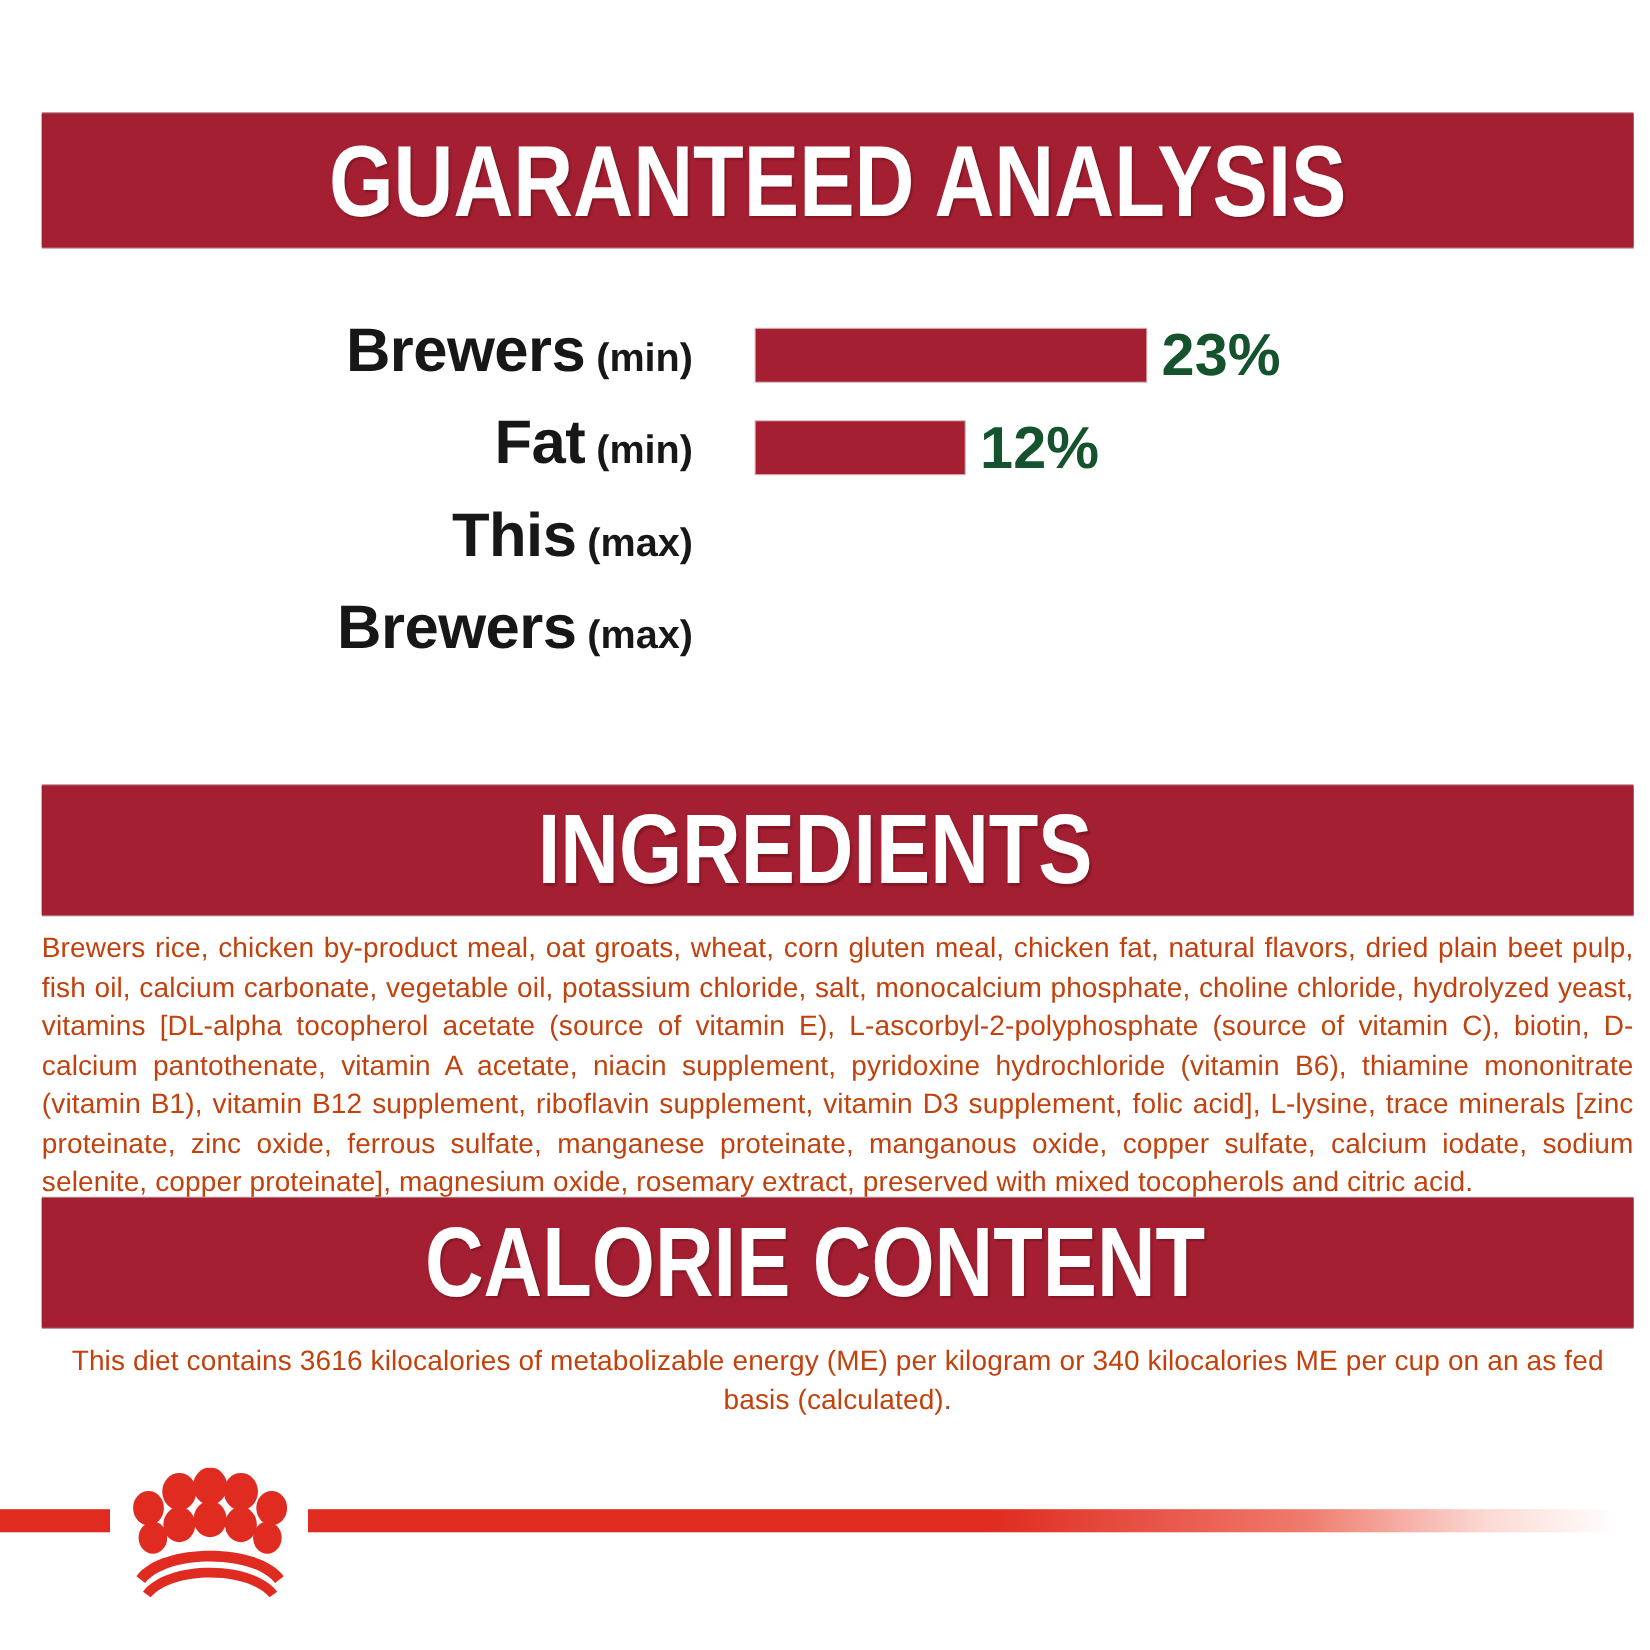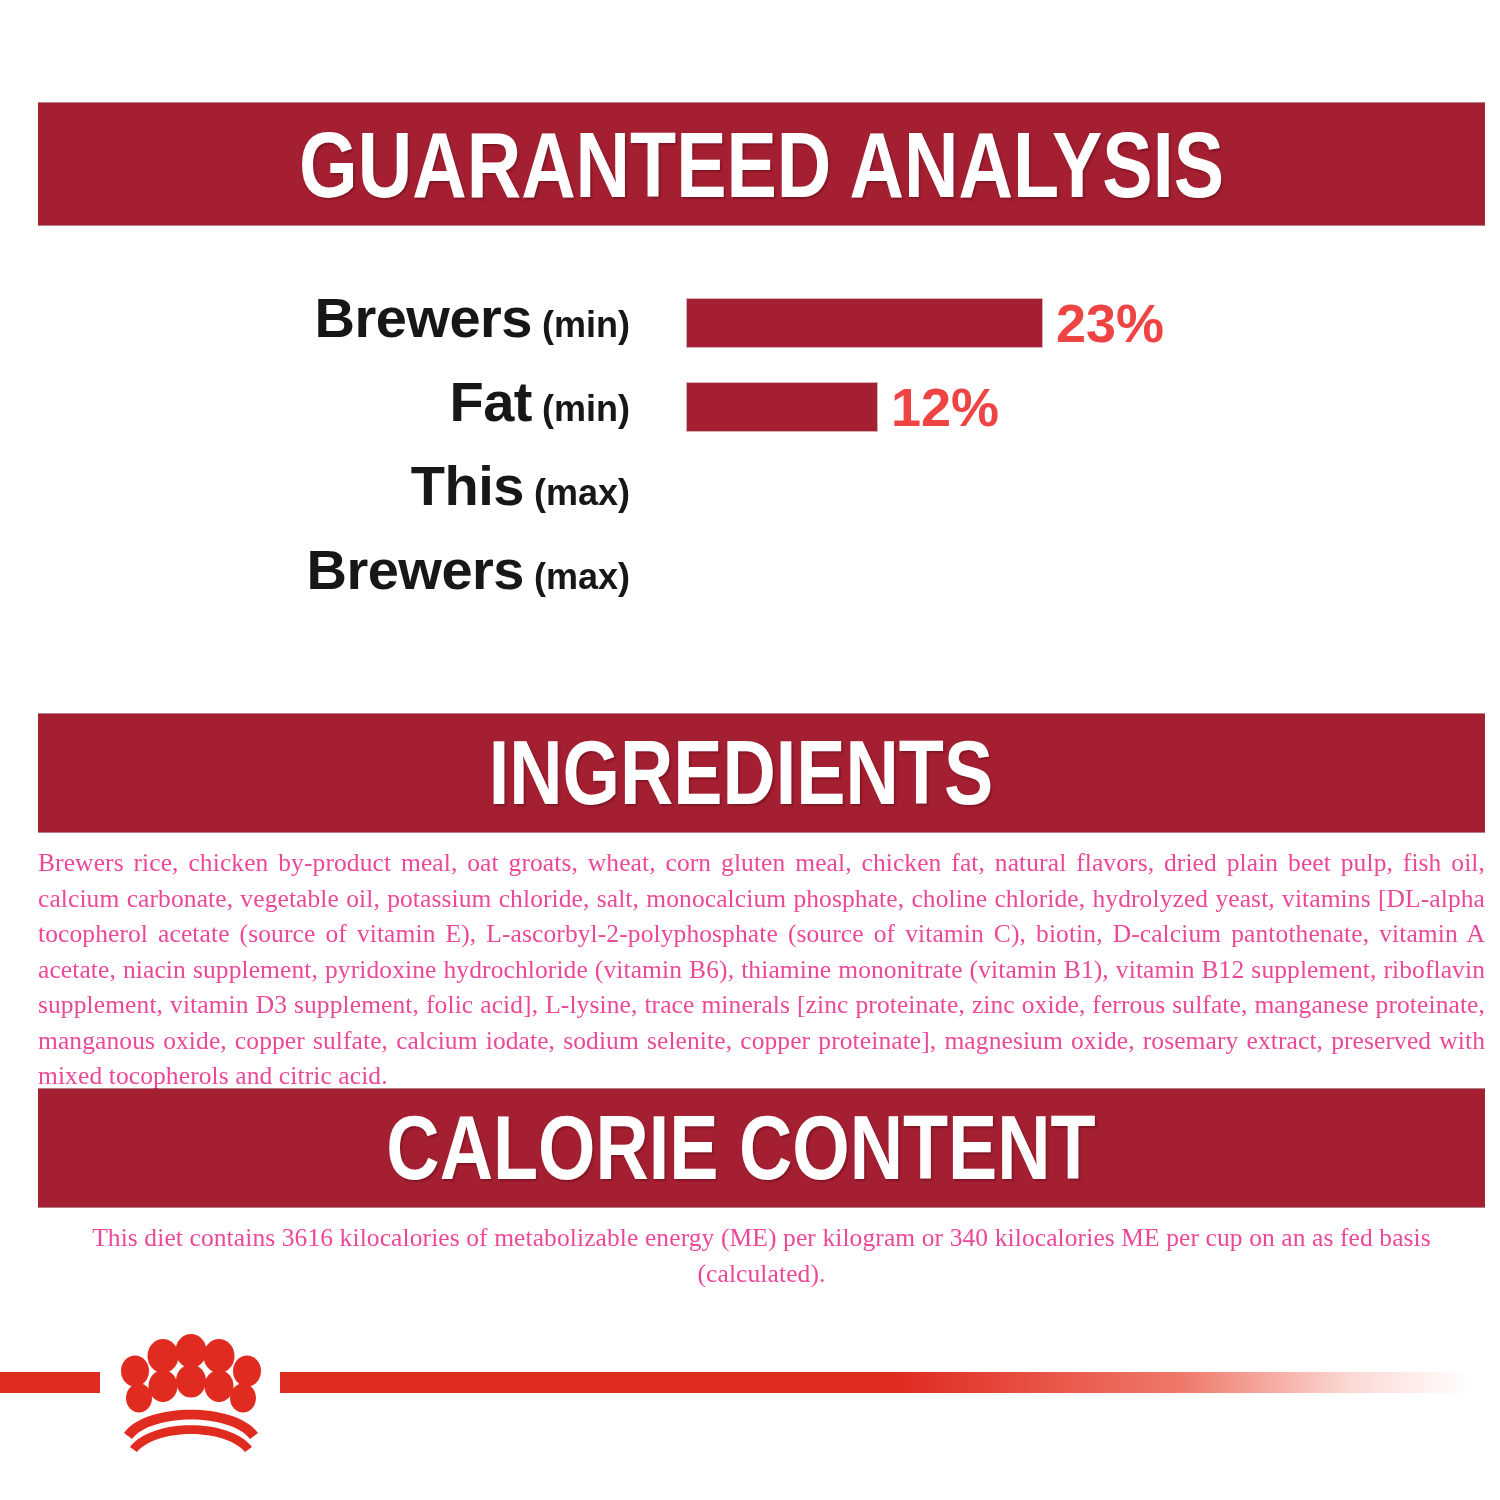--- a/index.html
+++ b/index.html
@@ -96,35 +96,35 @@
     align-items: center;
   }
   .ga-bar {
     height: 48px;
     background: #A41F31;
     box-shadow: 0 0 0 1px rgba(140,30,45,.35);
   }
   .ga-value {
     font-weight: 700;
     font-size: 54px;
-    color: #ef4444;
+    color: #14532d;
     margin-left: 14px;
     line-height: 48px;
     white-space: nowrap;
   }
 
   
   .body-copy {
     position: absolute;
     left: 38px;
     width: 1447px;
-    font-family: Liberation Serif, serif;
+    font-family: Liberation Sans, sans-serif;
     font-size: 25.5px;
     line-height: 35.5px;
-    color: #ec4899;
+    color: #c2410c;
     text-align: justify;
     letter-spacing: 0.1px;
   }
   #ingredients-text { top: 833px; }
   #calorie-text     { top: 1208px; text-align: center; }
 
   
   .footer {
     position: absolute;
     left: 0;

